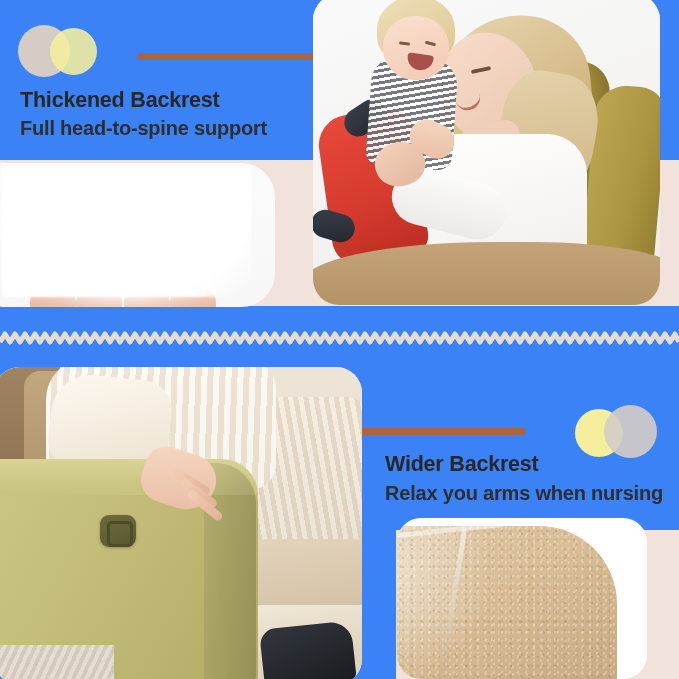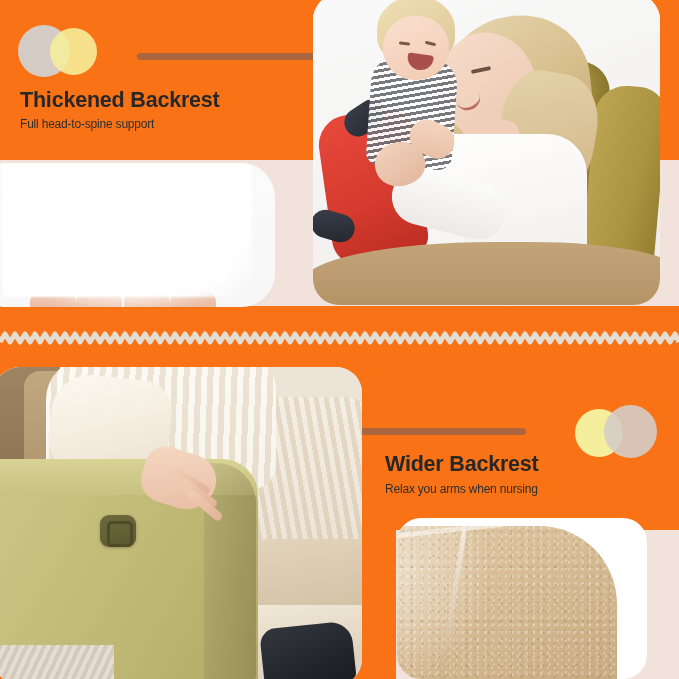--- a/index.html
+++ b/index.html
@@ -9,21 +9,21 @@
   }
   body {
     font-family: "Liberation Sans", sans-serif;
     -webkit-font-smoothing: antialiased;
   }
   #infographic {
     position: relative;
     width: 679px;
     height: 679px;
     overflow: hidden;
-    background: #f97316;
+    background: #3b82f6;
   }
 
   
   .band {
     position: absolute;
     background: #f2e2dc;
   }
   .circle {
     position: absolute;
     border-radius: 50%;
@@ -39,22 +39,22 @@
   .heading {
     position: absolute;
     font-size: 21.5px;
     font-weight: bold;
     color: #272727;
     letter-spacing: -0.2px;
     white-space: nowrap;
   }
   .subheading {
     position: absolute;
-    font-size: 12px;
-    font-weight: normal;
+    font-size: 20px;
+    font-weight: bold;
     color: #2e2e2e;
     letter-spacing: -0.2px;
     white-space: nowrap;
   }
 
   .photo {
     position: absolute;
     overflow: hidden;
     background: #ffffff;
   }

